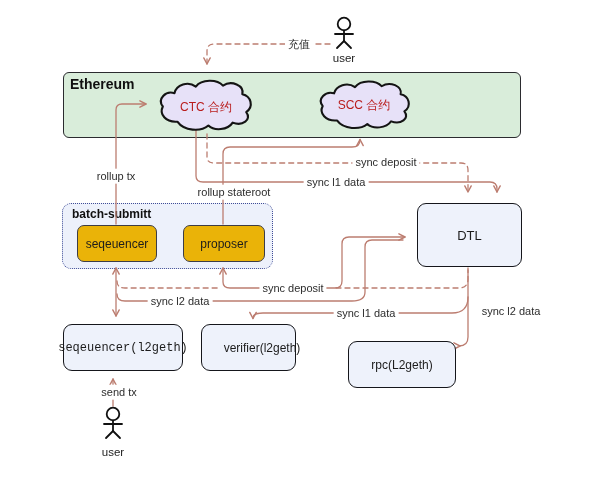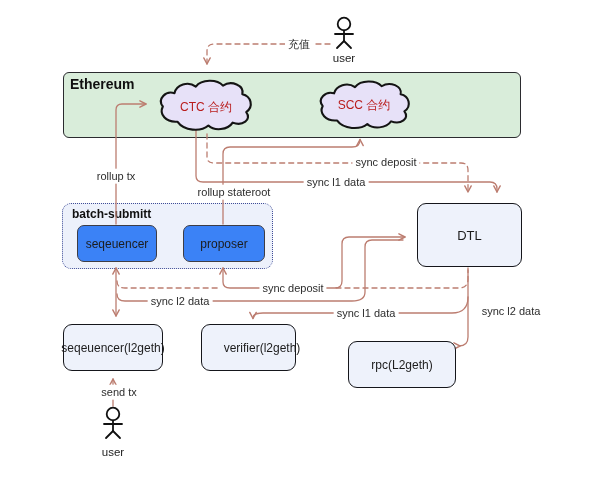--- a/index.html
+++ b/index.html
@@ -13,21 +13,21 @@
   .box{display:flex;align-items:center;justify-content:center;text-align:center;}
   .eth{
     background:#d9edda;border:1.5px solid #2b2b2f;border-radius:6px;
   }
   .eth-title{font-size:14px;font-weight:bold;color:#101010;}
   .batch{
     background:#edf1fb;border:1.6px dotted #3f4c96;border-radius:9px;
   }
   .batch-title{font-size:12px;font-weight:bold;color:#101010;}
   .inner{
-    background:#3b82f6;border:1.5px solid #3d3d46;border-radius:7px;
+    background:#eab308;border:1.5px solid #3d3d46;border-radius:7px;
     font-size:12px;color:#1c1c1c;
   }
   .node{
     background:#eef2fb;border:1.8px solid #15161b;border-radius:9px;
     font-size:12px;color:#1c1c1c;
   }
   .cloud-label{font-size:12px;color:#b91c1c;transform:translate(-50%,-50%);white-space:nowrap;}
   .edge-label{
     font-size:11px;color:#2d2d2d;background:#ffffff;padding:1px 3px;line-height:1.15;
     white-space:nowrap;transform:translate(-50%,-50%);
@@ -104,21 +104,21 @@
   </svg>
 
   <div class="abs cloud-label" style="left:206px;top:107px;">CTC 合约</div>
   <div class="abs cloud-label" style="left:364px;top:105px;">SCC 合约</div>
 
   <div class="abs box inner" style="left:77px;top:225px;width:80px;height:37px;">seqeuencer</div>
   <div class="abs box inner" style="left:183px;top:225px;width:82px;height:37px;">proposer</div>
 
   <div class="abs box node" style="left:417px;top:203px;width:105px;height:64px;font-size:13px;">DTL</div>
 
-  <div class="abs box node" style="left:63px;top:324px;width:100px;height:47px;">seqeuencer(l2geth)</div>
+  <div class="abs box node" style="left:63px;top:324px;width:120px;height:47px;font-family:Liberation Mono, monospace;">seqeuencer(l2geth)</div>
   <div class="abs box node" style="left:201px;top:324px;width:95px;height:47px;padding-left:27px;">verifier(l2geth)</div>
   <div class="abs box node" style="left:348px;top:324px;width:108px;height:47px;margin-top:17px;">rpc(L2geth)</div>
 
   <div class="abs edge-label" style="left:268px;top:44px;margin-left:31px;">充值</div>
   <div class="abs edge-label" style="left:116px;top:176px;">rollup tx</div>
   <div class="abs edge-label" style="left:234px;top:192px;">rollup stateroot</div>
   <div class="abs edge-label" style="left:386px;top:162px;">sync deposit</div>
   <div class="abs edge-label" style="left:336px;top:182px;">sync l1 data</div>
   <div class="abs edge-label" style="left:293px;top:288px;">sync deposit</div>
   <div class="abs edge-label" style="left:180px;top:301px;">sync l2 data</div>

